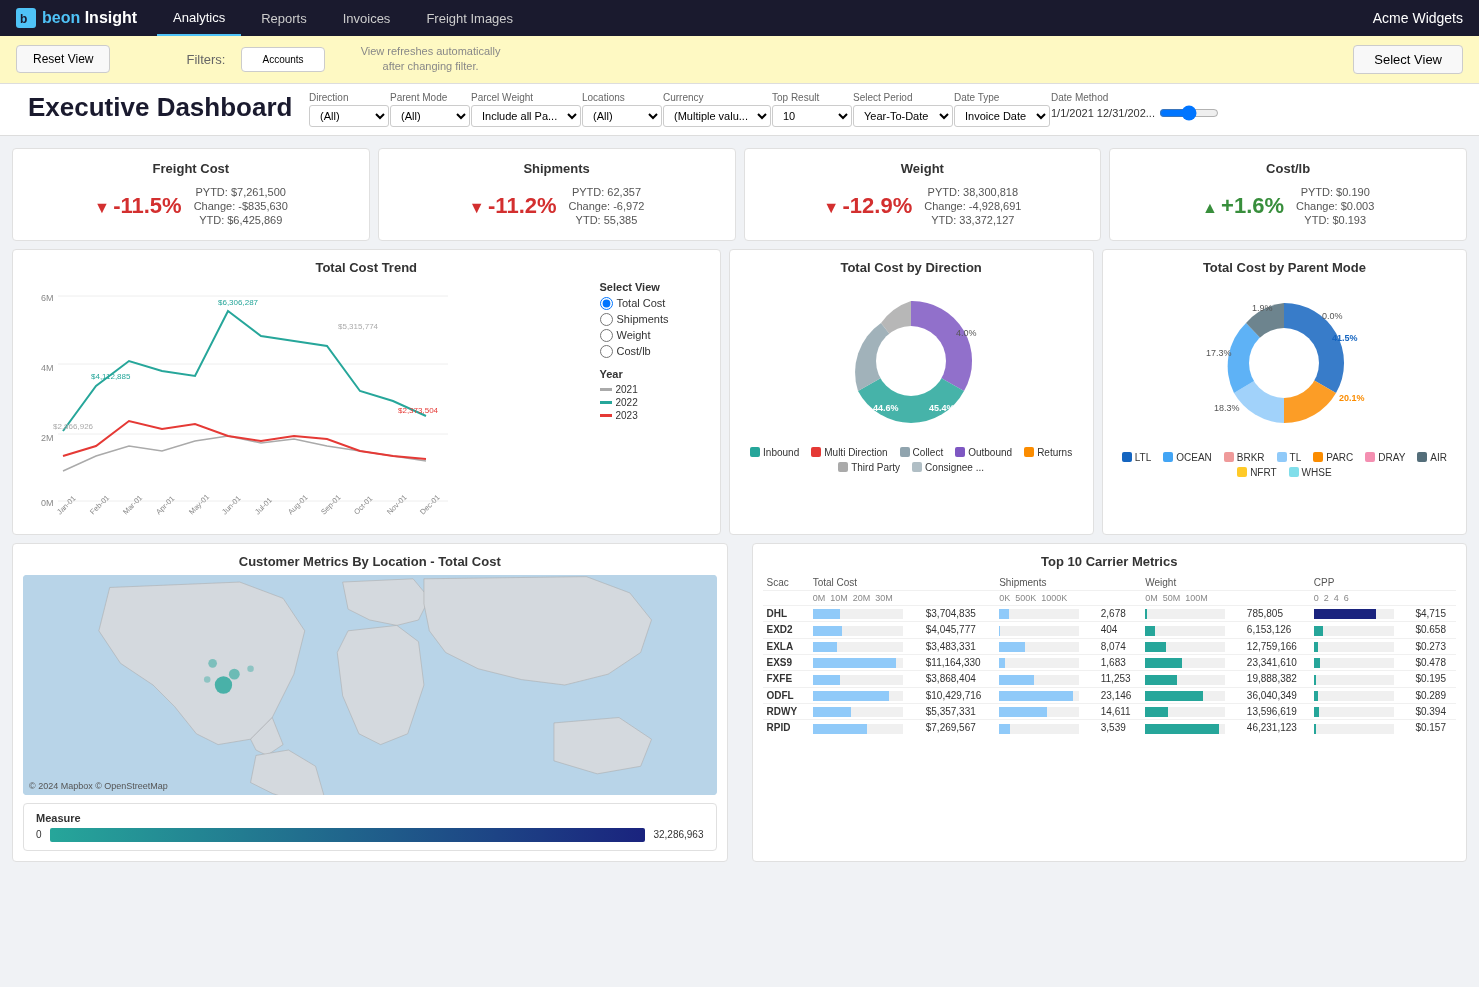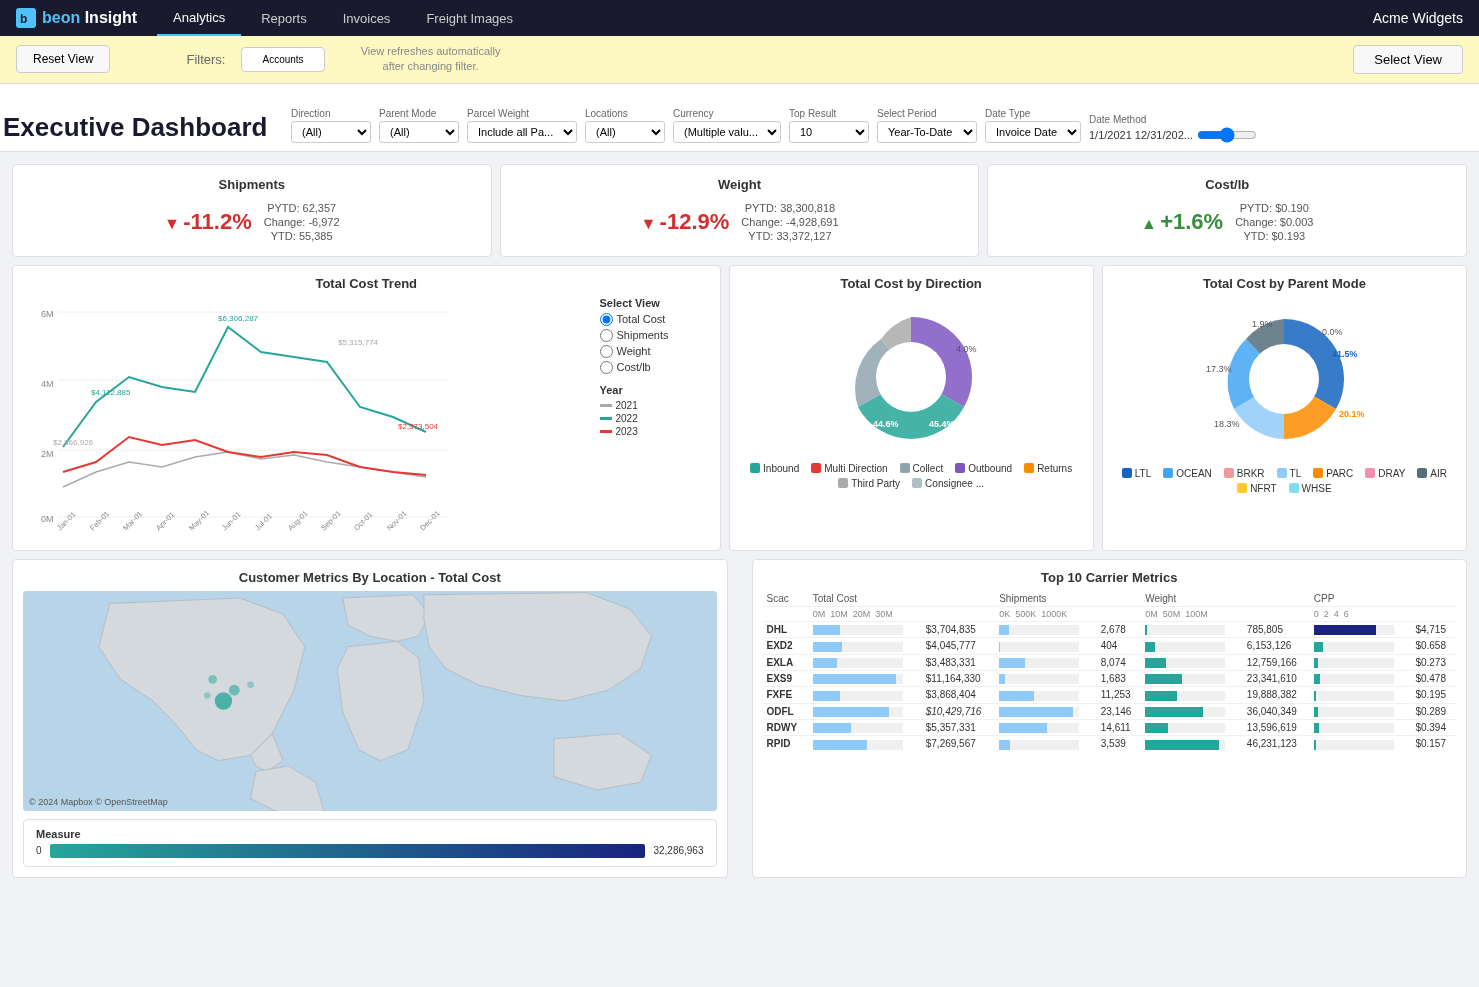--- a/index.html
+++ b/index.html
@@ -63,34 +63,34 @@
       padding: 6px 20px;
       border-radius: 4px;
       cursor: pointer;
       font-size: 13px;
     }
 
     
     .filter-bar {
       background: #fff;
       display: flex;
-      align-items: flex-end;
-      padding: 8px 3px;
-      gap: 8px;
+      align-items: flex-start;
+      padding: 8px 28px;
+      gap: 1px;
       border-bottom: 1px solid #ddd;
       flex-wrap: wrap;
     }
     .dashboard-title {
       font-size: 26px;
       font-weight: bold;
       color: #1a1a2e;
       min-width: 280px;
     }
     .filter-group { display: flex; flex-direction: column; gap: 2px; }
-    .filter-label { font-size: 10px; color: #666; margin-top: 16px; }
+    .filter-label { font-size: 10px; color: #666; }
     .filter-select {
       border: 1px solid #ccc;
       padding: 3px 6px;
       border-radius: 3px;
       font-size: 11px;
       background: #fff;
       cursor: pointer;
       min-width: 80px;
     }
 
@@ -273,20 +273,34 @@
     <div style="display:flex;align-items:center;gap:4px;">
       <span style="font-size:11px;">1/1/2021  12/31/202...</span>
       <input type="range" style="width: 60px;" value="50">
     </div>
   </div>
 </div>
 
 <div class="main-content">
 
   <div class="kpi-row">
+    <div class="kpi-card">
+      <div class="kpi-title">Freight Cost</div>
+      <div class="kpi-value-row">
+        <div>
+          <span class="kpi-triangle-down">▼</span>
+          <span class="kpi-big down">-11.5%</span>
+        </div>
+        <div class="kpi-sub">
+          <div>PYTD: $7,261,500</div>
+          <div>Change: -$835,630</div>
+          <div>YTD: $6,425,869</div>
+        </div>
+      </div>
+    </div>
 
     <div class="kpi-card">
       <div class="kpi-title">Shipments</div>
       <div class="kpi-value-row">
         <div>
           <span class="kpi-triangle-down">▼</span>
           <span class="kpi-big down">-11.2%</span>
         </div>
         <div class="kpi-sub">
           <div>PYTD: 62,357</div>
@@ -732,21 +746,21 @@
     </td>
     <td style="white-space:nowrap;">$0.195</td>
   </tr>
             <tr>
     <td class="scac-col">ODFL</td>
     <td>
       <div style="position:relative;width:90px;height:10px;background:#f0f0f0;display:inline-block;vertical-align:middle;">
         <div style="position:absolute;left:0;top:0;height:100%;width:85%;background:#90caf9;"></div>
       </div>
     </td>
-    <td style="white-space:nowrap;font-style:italic;">$10,429,716</td>
+    <td style="white-space:nowrap;">$10,429,716</td>
     <td>
       <div style="position:relative;width:80px;height:10px;background:#f0f0f0;display:inline-block;vertical-align:middle;">
         <div style="position:absolute;left:0;top:0;height:100%;width:92%;background:#90caf9;"></div>
       </div>
     </td>
     <td style="white-space:nowrap;">23,146</td>
     <td>
       <div style="position:relative;width:80px;height:10px;background:#f0f0f0;display:inline-block;vertical-align:middle;">
         <div style="position:absolute;left:0;top:0;height:100%;width:72%;background:#26a69a;"></div>
       </div>

